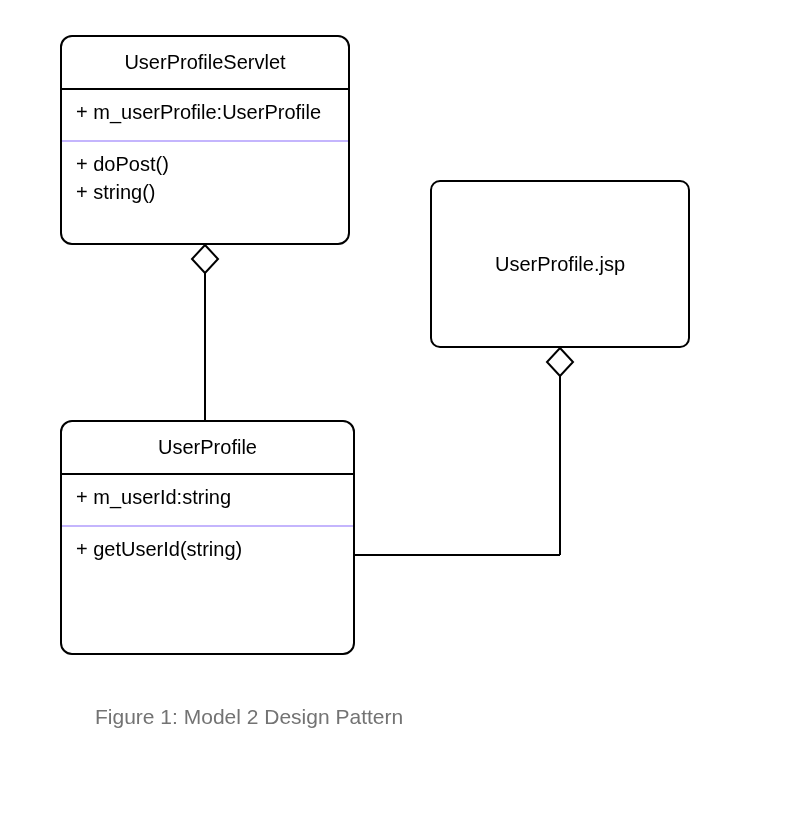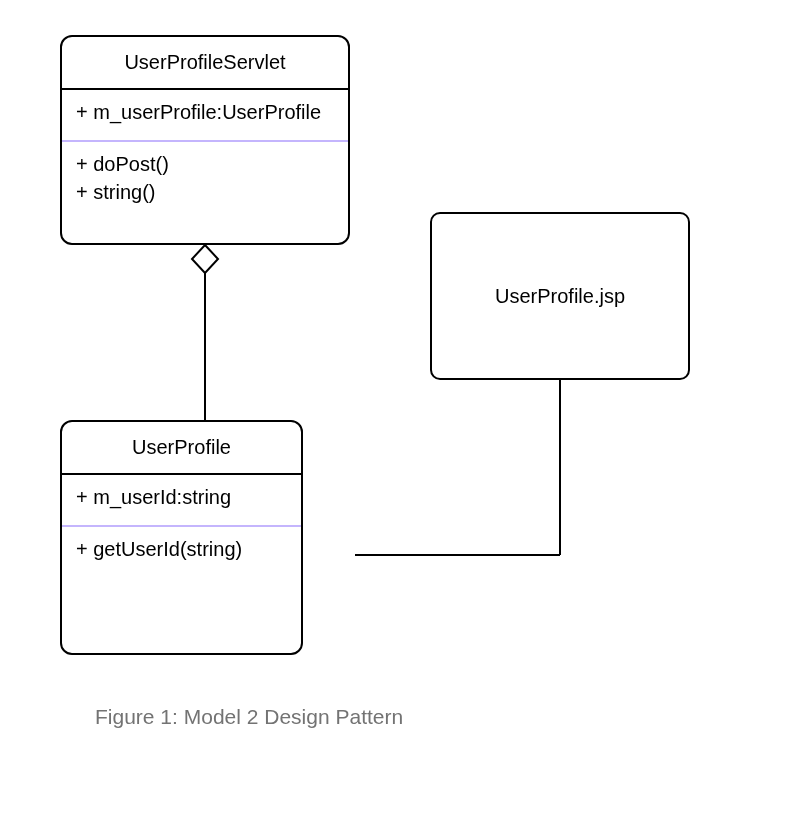--- a/index.html
+++ b/index.html
@@ -80,25 +80,25 @@
     <div class="uml-title">UserProfileServlet</div>
     <div class="uml-section">
       <div>+ m_userProfile:UserProfile</div>
     </div>
     <div class="uml-section">
       <div>+ doPost()</div>
       <div>+ string()</div>
     </div>
   </div>
 
-  <div class="uml-simple" style="left:430px; top:180px; width:260px; height:168px;margin-top:32px;">
+  <div class="uml-simple" style="left:430px; top:180px; width:260px; height:168px;">
     <span>UserProfile.jsp</span>
   </div>
 
-  <div class="uml-class" style="left:60px; top:420px; width:243px; height:235px;">
+  <div class="uml-class" style="left:60px; top:420px; width:295px; height:235px;">
     <div class="uml-title">UserProfile</div>
     <div class="uml-section">
       <div>+ m_userId:string</div>
     </div>
     <div class="uml-section" style="padding-bottom:40px;">
       <div>+ getUserId(string)</div>
     </div>
   </div>
 
   <div class="caption" style="left:95px; top:705px;">Figure 1: Model 2 Design Pattern</div>

